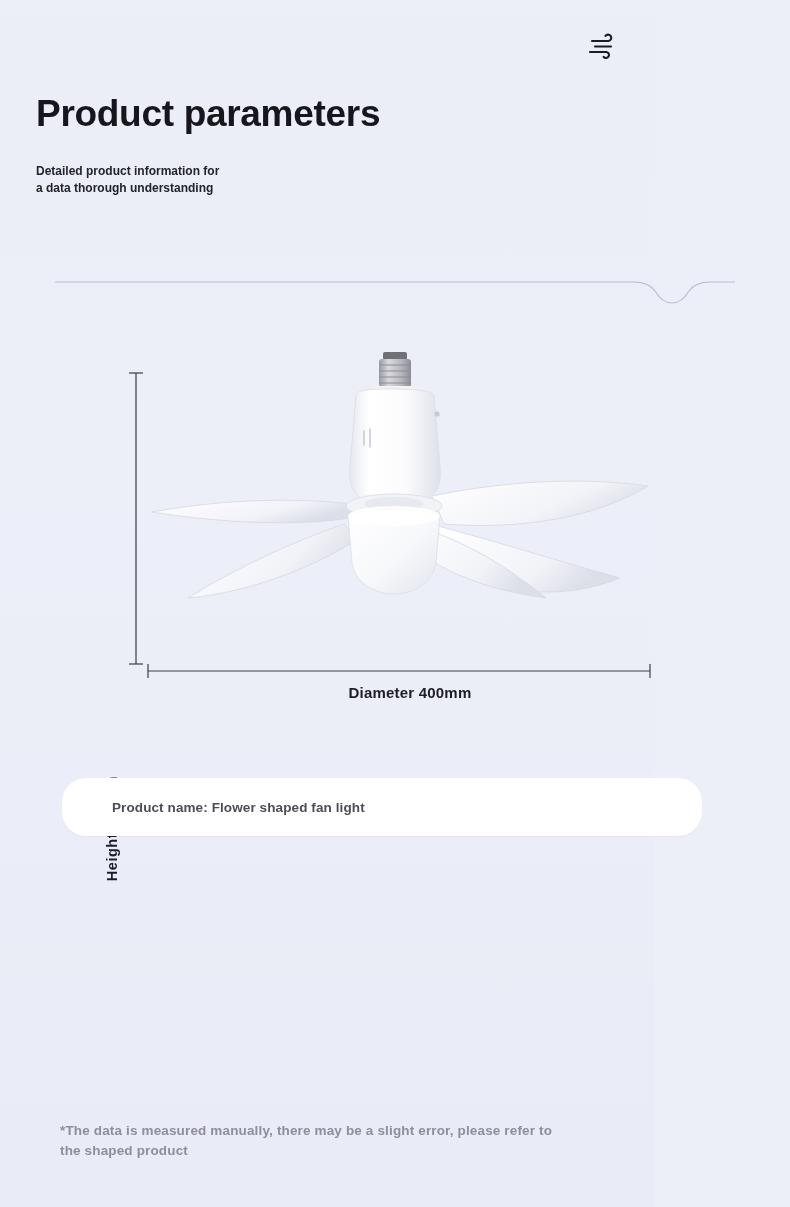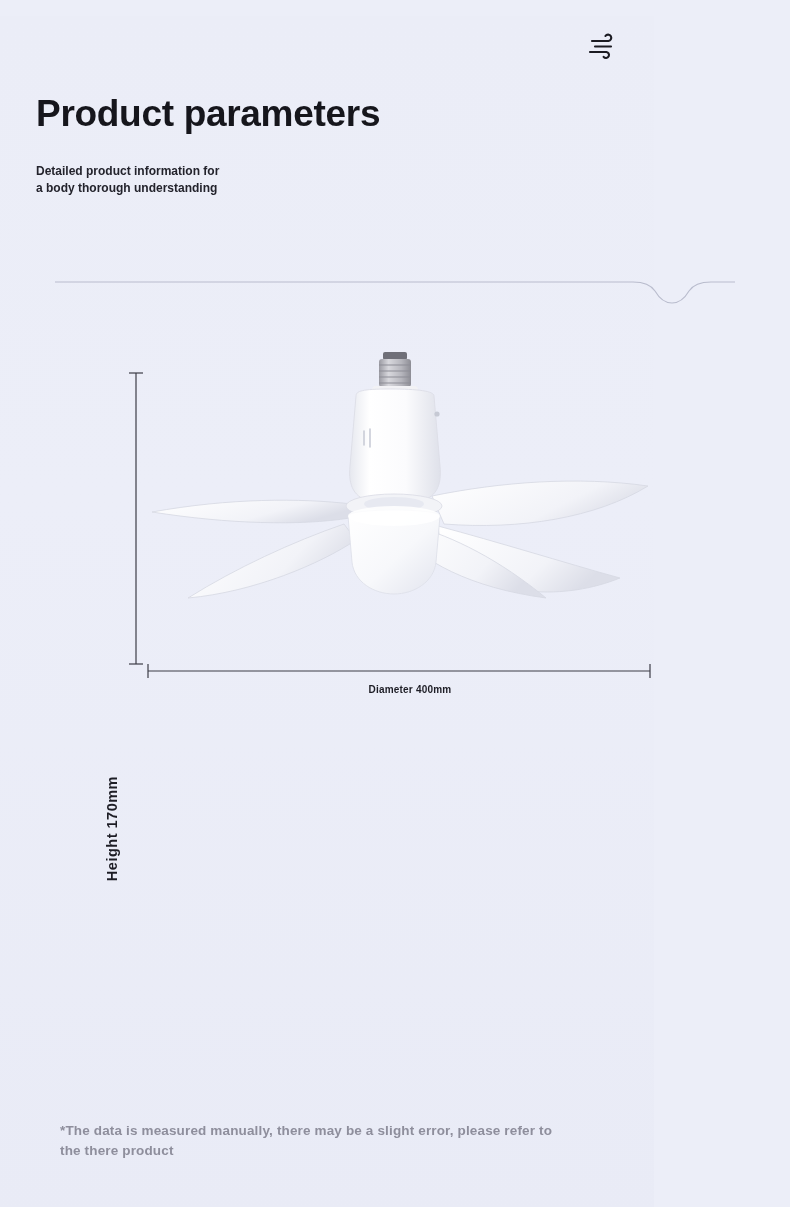--- a/index.html
+++ b/index.html
@@ -88,21 +88,21 @@
     transform: rotate(180deg);
     white-space: nowrap;
   }
 
   .diameter-label {
     position: absolute;
     left: 0;
     top: 668px;
     width: 790px;
     text-align: center;
-    font-size: 10px;
+    font-size: 15px;
     font-weight: bold;
     letter-spacing: 0.2px;
     color: #1d1d25;
   }
   .diameter-label span { padding-left: 30px; }
 
   
   .specs {
     position: absolute;
     left: 62px;
@@ -149,21 +149,21 @@
 </style>
 </head>
 <body>
 
 <div class="page">
 
   <div class="header">
     <h1 class="title">Product parameters</h1>
     <div class="subtitle">
       <div>Detailed product information for</div>
-      <div>a body thorough understanding</div>
+      <div>a data thorough understanding</div>
     </div>
   </div>
 
   <div class="wind-icon">
     <svg viewBox="0 0 36 36" width="36" height="36" aria-hidden="true">
       <g stroke="#1b1b22" stroke-width="2.1" stroke-linecap="round" fill="none">
         <path d="M6 13 H22"></path>
         <path d="M22 13 a3.2 3.2 0 1 0 -2.6 -5"></path>
         <path d="M9 18.5 H25"></path>
         <path d="M4 24 H20"></path>
@@ -260,20 +260,23 @@
     </svg>
 
     <div class="height-label">Height 170mm</div>
   </div>
 
   <div class="diameter-label">
     <span>Diameter 400mm</span>
   </div>
 
   <div class="specs">
+    <div class="spec-card">
+      <span class="txt">Product name: Flower shaped fan light</span>
+    </div>
   </div>
 
   <div class="footnote">
     <div>*The data is measured manually, there may be a slight error, please refer to</div>
-    <div>the there product</div>
+    <div>the shaped product</div>
   </div>
 
 </div>
 
 </body></html>

